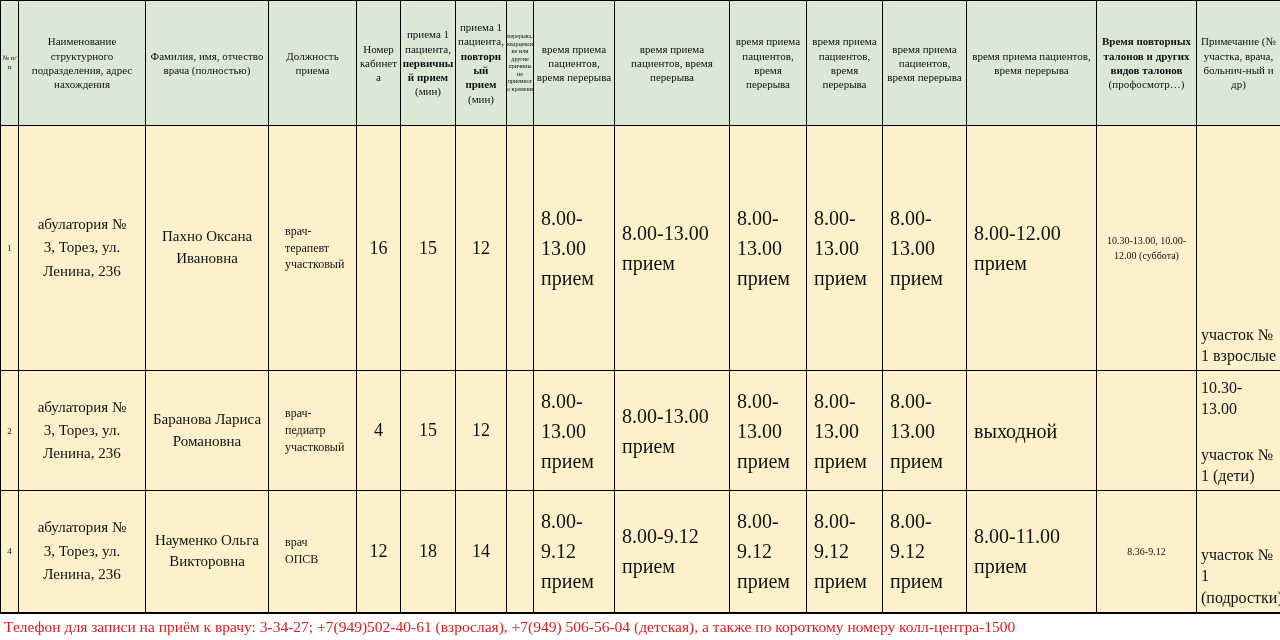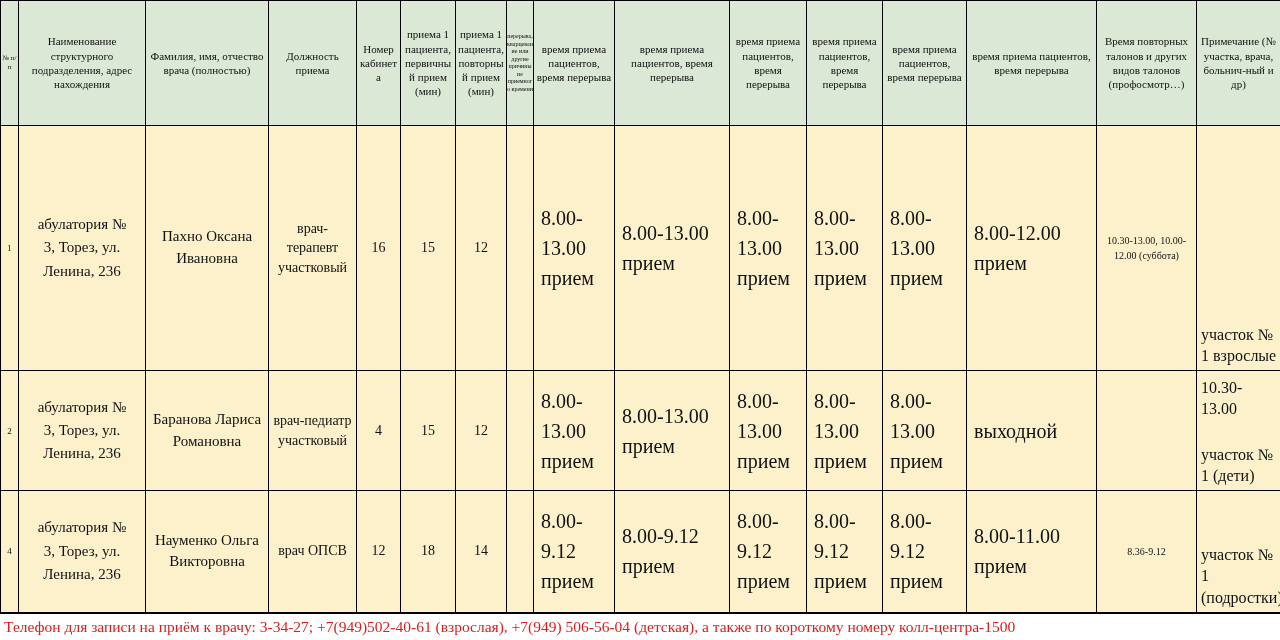--- a/index.html
+++ b/index.html
@@ -31,27 +31,27 @@
   thead tr { height: 125px; }
   tbody td { background: #fdf1cc; }
   tr.r1 { height: 245px; }
   tr.r2 { height: 120px; }
   tr.r3 { height: 122px; }
   tbody tr:last-child td { border-bottom: 2px solid #000; }
 
   .brk { overflow-wrap: anywhere; word-break: break-word; }
   .hnum { font-size: 7px; margin-left: 20px; }
   .htiny { font-size: 6px; line-height: 1.25; padding: 1px 0; }
-  .hbold { font-weight: normal; }
+  .hbold { font-weight: bold; }
 
   .cell-num  { font-size: 9px;  text-align: center; }
   .cell-org  { font-size: 15px; text-align: center; line-height: 1.55; padding: 0 16px; }
   .cell-doc  { font-size: 15px; text-align: center; line-height: 1.45; padding: 16px 4px; }
-  .cell-pos  { font-size: 14px; text-align: center; line-height: 1.4; padding: 0 4px; }
-  .cell-mid  { font-size: 14px; text-align: center; }
+  .cell-pos  { font-size: 12px; text-align: left; line-height: 1.4; padding: 0 16px; }
+  .cell-mid  { font-size: 18px; text-align: center; }
   .cell-day  { font-size: 20px; text-align: left; line-height: 1.5; padding: 0 2px 0 7px; }
   .cell-tal  { font-size: 10px; text-align: center; line-height: 1.55; padding: 0 5px; }
   .cell-note { font-size: 16px; text-align: left; vertical-align: bottom; line-height: 1.35; padding: 2px 2px 3px 4px; }
   .note-top { margin-bottom: 24px; }
   .note-top:empty { margin-bottom: 0; }
 
   .footer-bar {
     width: 1052px; height: 28px;
     background: #ffffff;
     color: #e01b1b;

